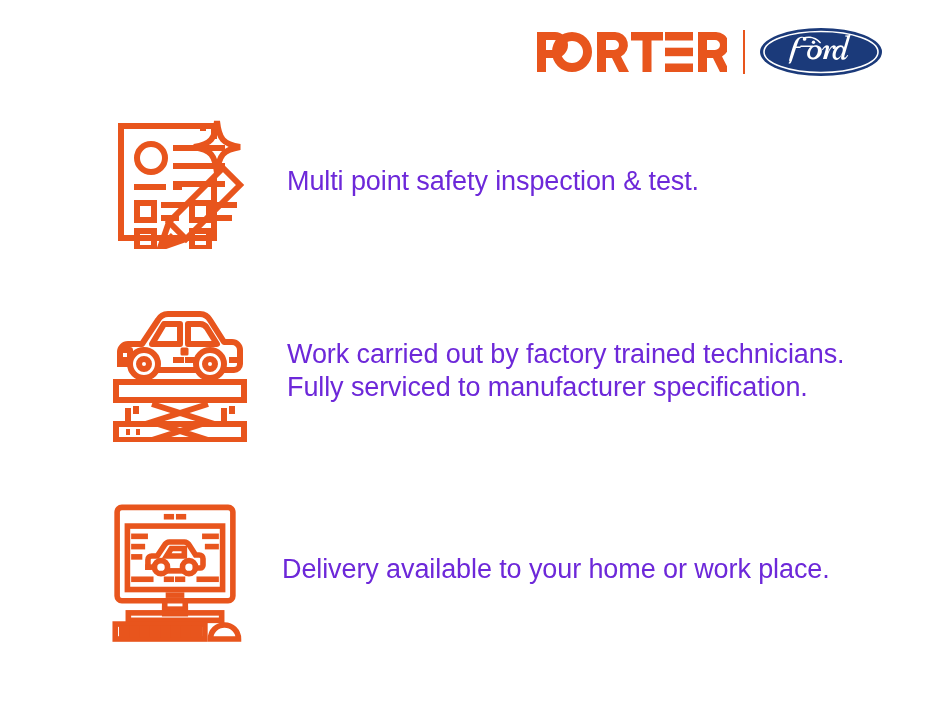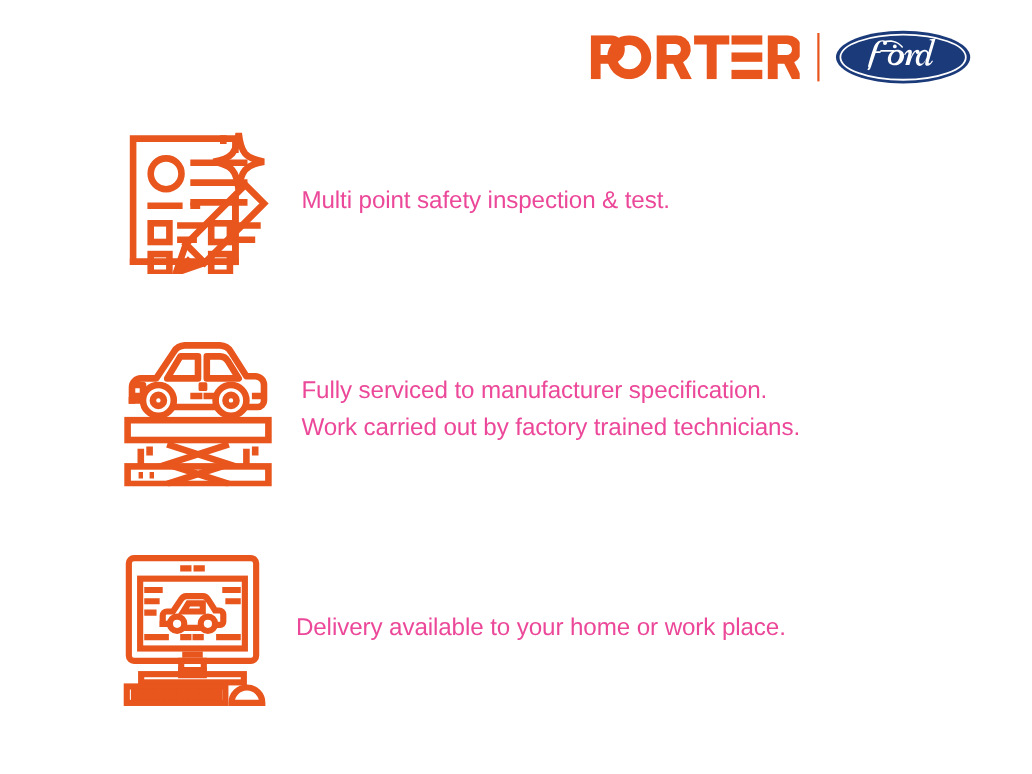--- a/index.html
+++ b/index.html
@@ -51,23 +51,23 @@
   .feature-icon {
     width: 140px;
     flex: 0 0 140px;
     display: flex;
     align-items: center;
     justify-content: flex-start;
   }
   .feature-icon svg { display: block; }
 
   .feature-text {
-    margin-left: 24px;
-    color: #ec4899;
-    font-size: 22px;
+    margin-left: 37px;
+    color: #6d28d9;
+    font-size: 27px;
     line-height: 33px;
     font-weight: 400;
     letter-spacing: -0.1px;
     white-space: nowrap;
   }
   .feature-text .line { display: block; }
 </style>
 </head>
 <body>
 
@@ -205,22 +205,22 @@
         <path d="M114 108 v18"></path>
         <path d="M122 106 v8"></path>
 
         <rect x="6" y="124" width="128" height="16"></rect>
         <path d="M16 132 h4"></path>
         <path d="M26 132 h4"></path>
       </g>
     </svg>
   </div>
   <div class="feature-text">
+    <span class="line">Work carried out by factory trained technicians.</span>
     <span class="line">Fully serviced to manufacturer specification.</span>
-    <span class="line">Work carried out by factory trained technicians.</span>
   </div>
 </div>
 
 <div class="feature-row feature-row-3">
   <div class="feature-icon">
     <svg width="150" height="150" viewBox="0 0 150 150">
       <g fill="none" stroke="#e8551d" stroke-width="6" stroke-linecap="square" stroke-linejoin="miter">
 
         <rect x="13" y="9" width="124" height="100" rx="5"></rect>
 

